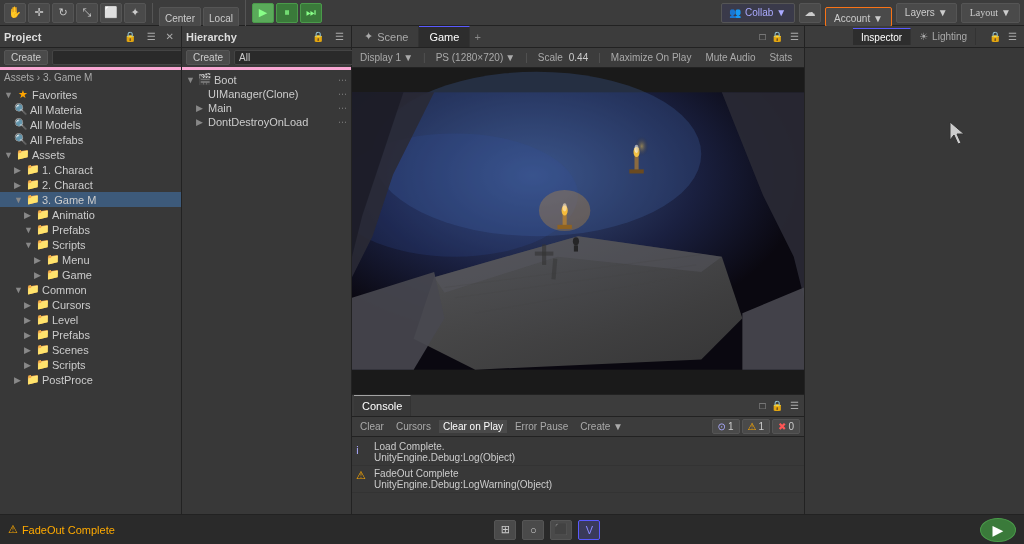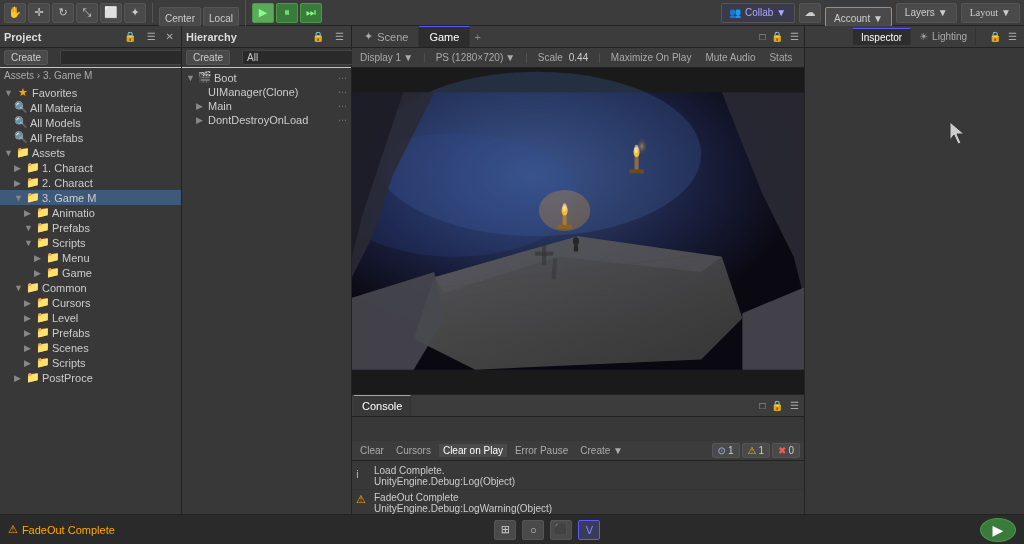--- a/index.html
+++ b/index.html
@@ -154,22 +154,22 @@
     .panel-content {
       flex: 1;
       overflow-y: auto;
       overflow-x: hidden;
       padding: 2px 0;
     }
     .create-row {
       display: flex;
       align-items: center;
       padding: 2px 4px;
-      gap: 12px;
-      border-bottom: 1px solid #f9a8d4;
+      gap: 4px;
+      border-bottom: 3px solid #f9a8d4;
     }
     .create-btn {
       background: #4a4a4a;
       border: 1px solid #555;
       color: #ccc;
       padding: 1px 6px;
       font-size: 10px;
       cursor: pointer;
       border-radius: 2px;
     }
@@ -310,21 +310,20 @@
       border-top: 1px solid #a3a3a3;
     }
     .console-toolbar {
       background: #3c3c3c;
       border-bottom: 1px solid #222;
       height: 20px;
       display: flex;
       align-items: center;
       padding: 0 4px;
       gap: 4px;
-      margin-top: 24px;
     }
     .console-btn {
       background: none;
       border: none;
       color: #aaa;
       cursor: pointer;
       font-size: 10px;
       padding: 1px 4px;
     }
     .console-btn.active { background: #4a4a4a; color: #fff; }

